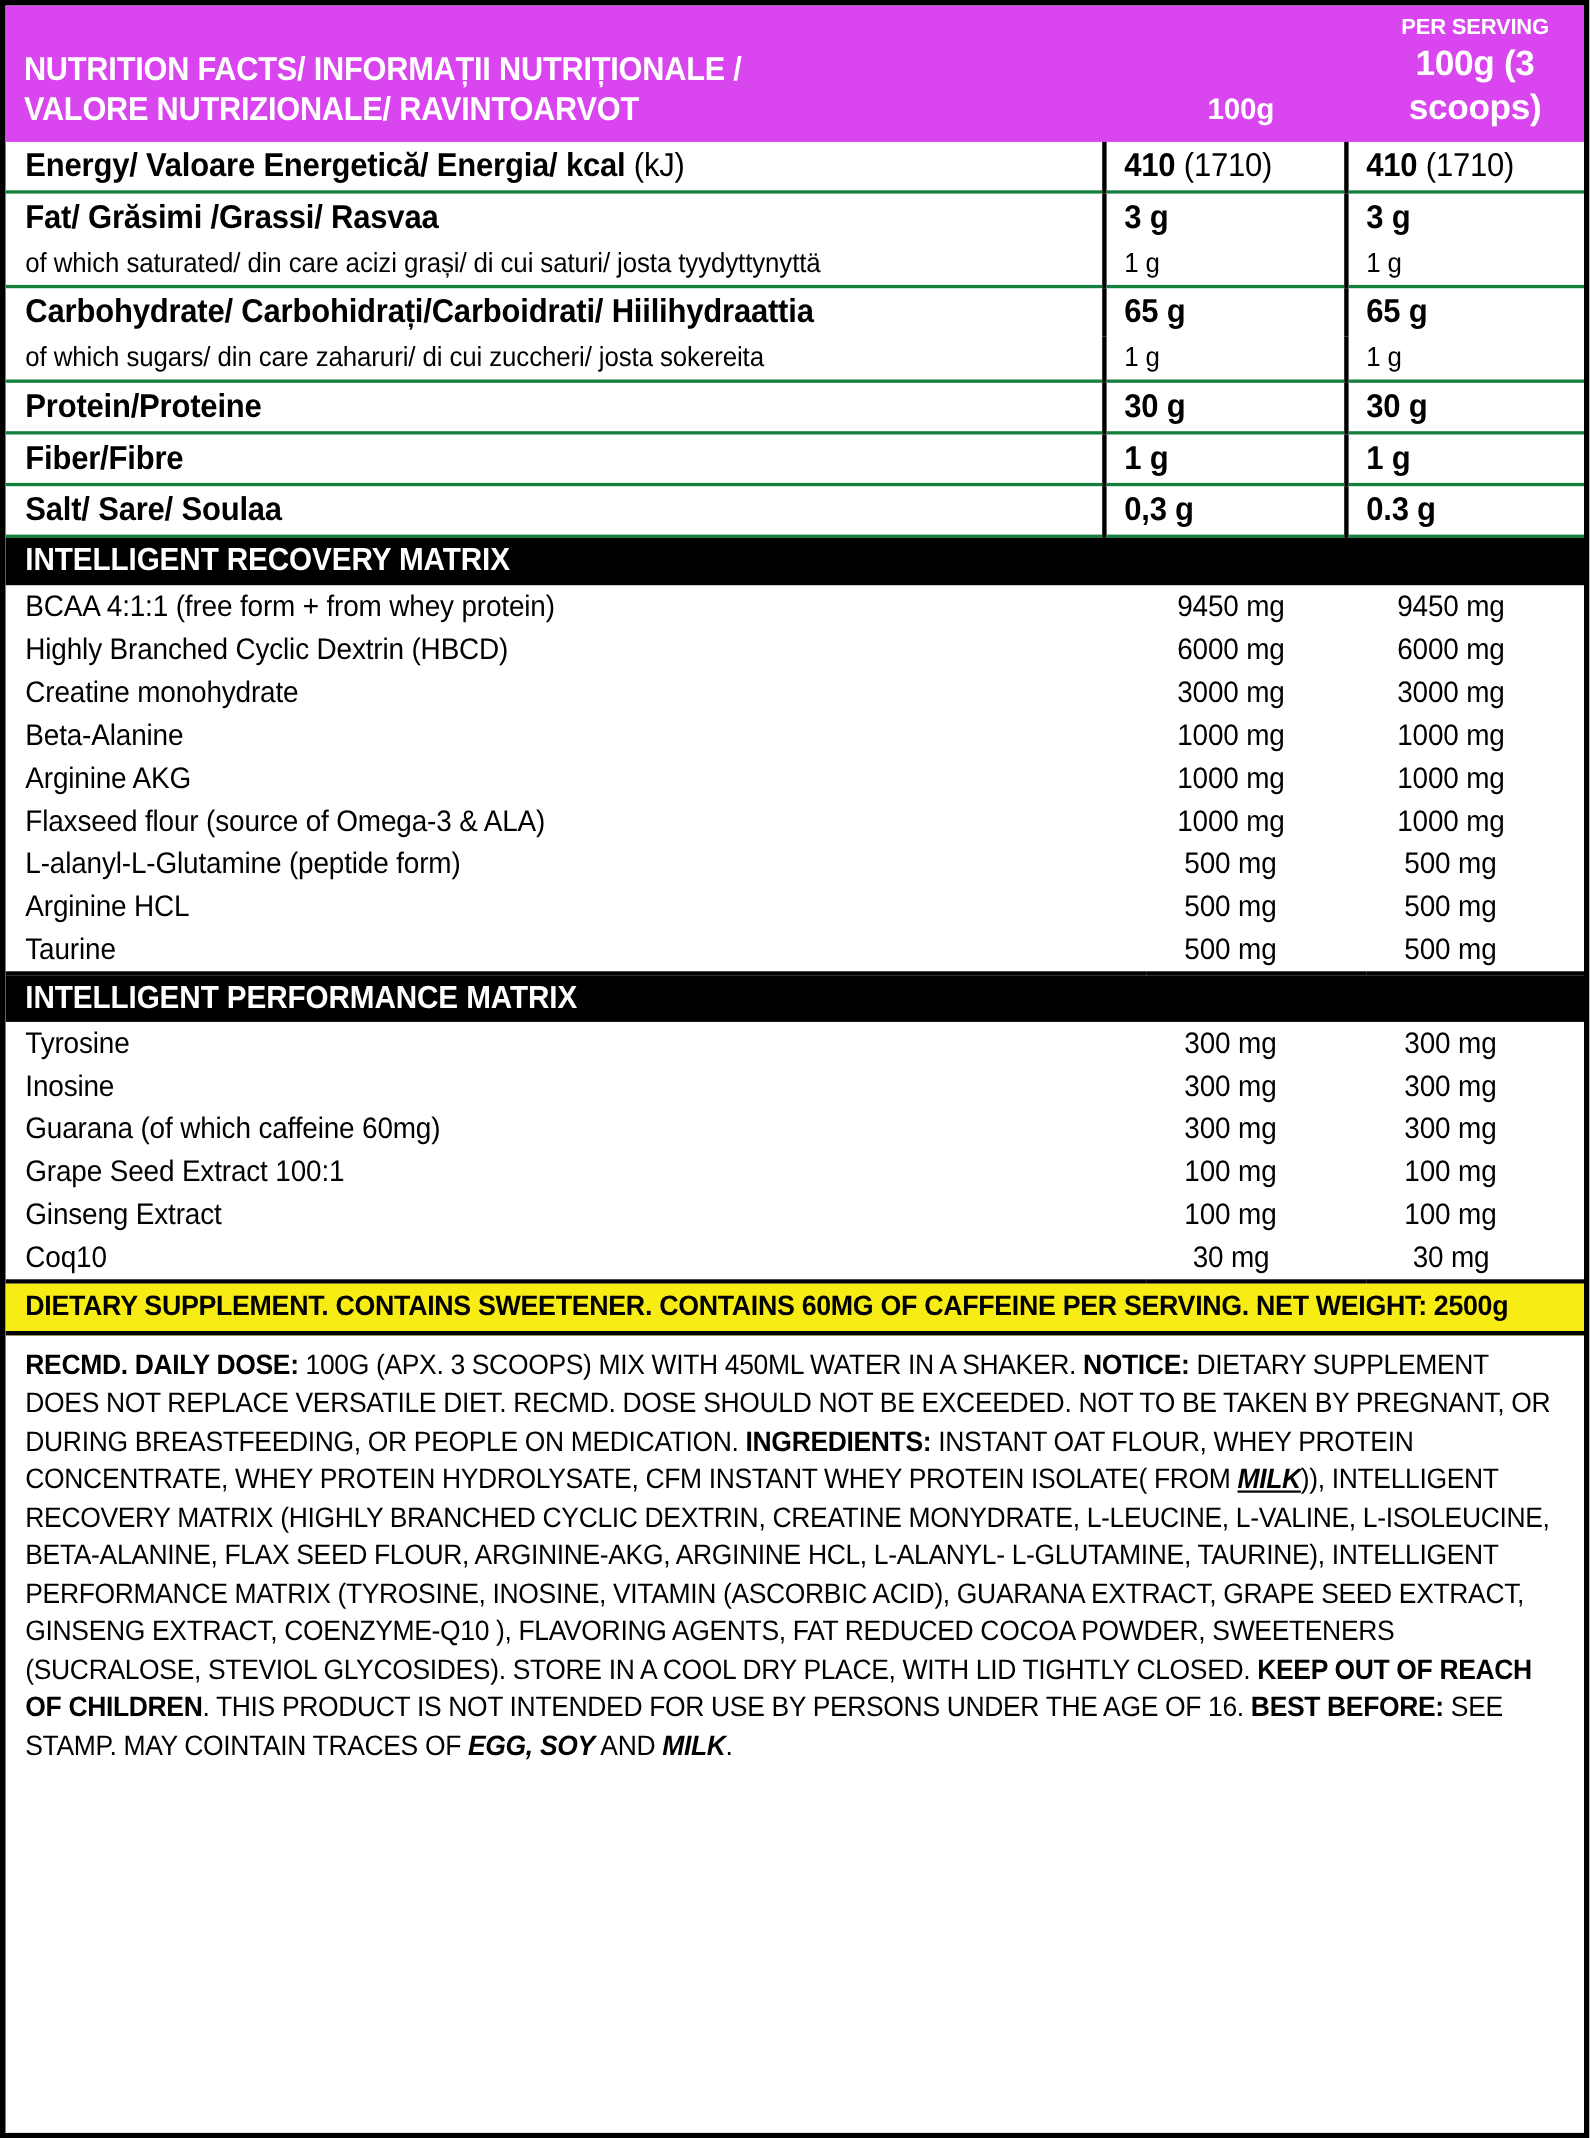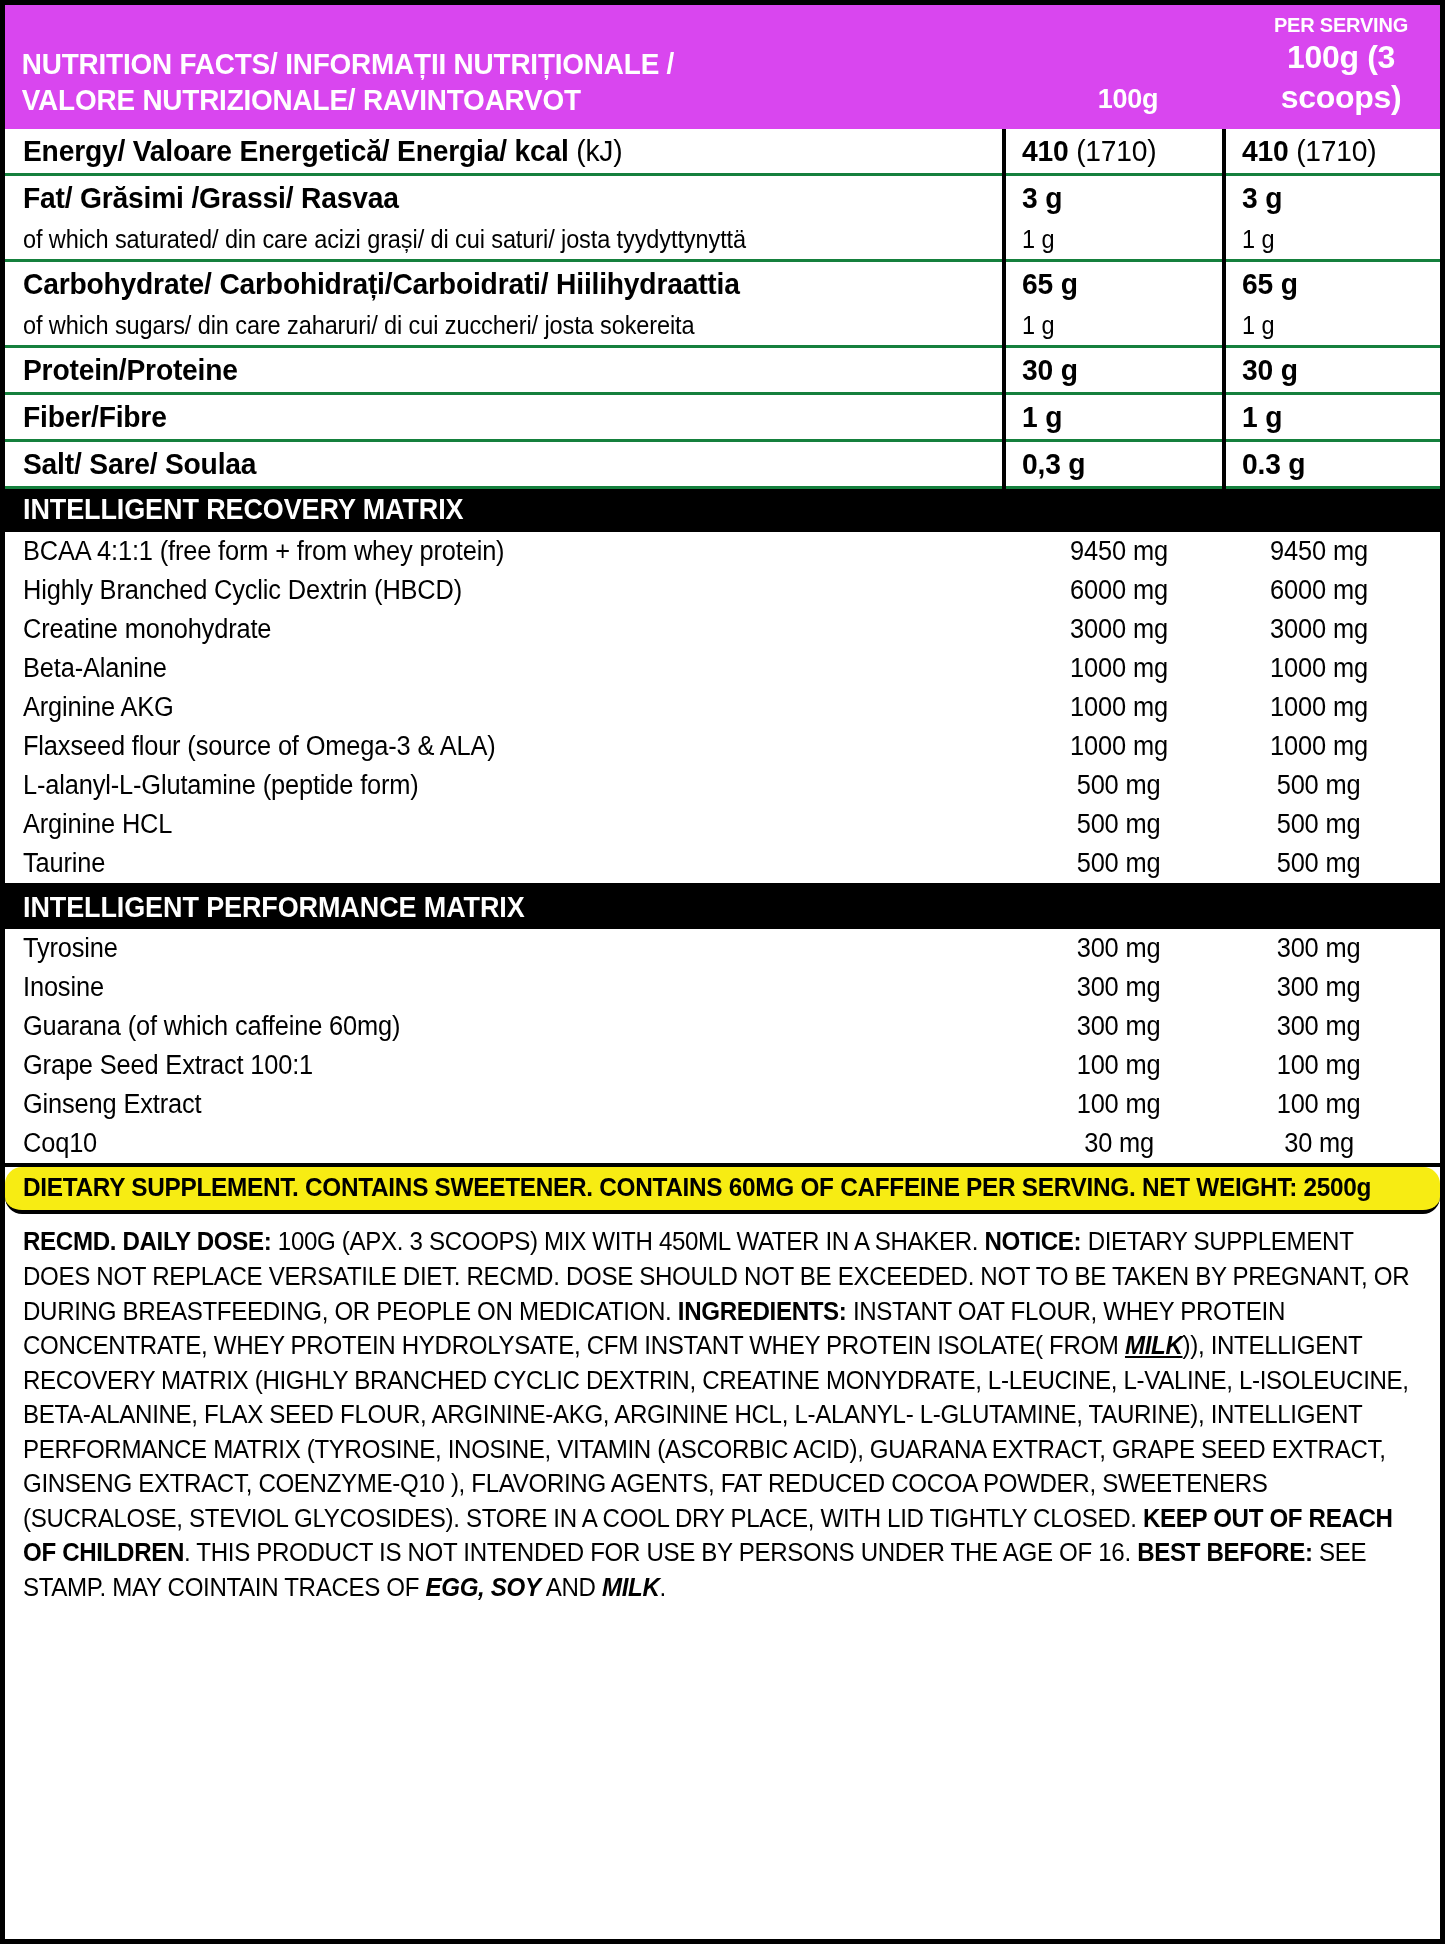--- a/index.html
+++ b/index.html
@@ -423,21 +423,21 @@
           <td class="mx-v2"><span>100 mg</span></td>
         </tr>
         <tr>
           <td class="mx-name"><span>Coq10</span></td>
           <td class="mx-v1"><span>30 mg</span></td>
           <td class="mx-v2"><span>30 mg</span></td>
         </tr>
       </tbody>
   </table>
 
-  <div class="banner" style="background: rgb(247, 236, 19); border-radius: 17px;">
+  <div class="banner" style="background: rgb(247, 236, 19);">
     <span>DIETARY SUPPLEMENT. CONTAINS SWEETENER. CONTAINS 60MG OF CAFFEINE PER SERVING. NET WEIGHT: 2500g</span>
   </div>
 
   <div class="fineprint">
     <span class="inner" id="fineprint-inner"><b>RECMD. DAILY DOSE:</b><span> 100G (APX. 3 SCOOPS) MIX WITH 450ML WATER IN A SHAKER. </span><b>NOTICE:</b><span> DIETARY SUPPLEMENT DOES NOT REPLACE VERSATILE DIET. RECMD. DOSE SHOULD NOT BE EXCEEDED. NOT TO BE TAKEN BY PREGNANT, OR DURING BREASTFEEDING, OR PEOPLE ON MEDICATION. </span><b>INGREDIENTS:</b><span> INSTANT OAT FLOUR,  WHEY PROTEIN CONCENTRATE, WHEY PROTEIN HYDROLYSATE, CFM INSTANT WHEY PROTEIN ISOLATE( FROM </span><b class="allerg">MILK</b><span>)), INTELLIGENT RECOVERY MATRIX (HIGHLY BRANCHED CYCLIC DEXTRIN, CREATINE MONYDRATE, L-LEUCINE, L-VALINE, L-ISOLEUCINE, BETA-ALANINE, FLAX SEED FLOUR, ARGININE-AKG, ARGININE HCL, L-ALANYL- L-GLUTAMINE, TAURINE), INTELLIGENT PERFORMANCE MATRIX (TYROSINE, INOSINE, VITAMIN (ASCORBIC ACID), GUARANA EXTRACT, GRAPE SEED EXTRACT, GINSENG EXTRACT, COENZYME-Q10 ), FLAVORING AGENTS, FAT REDUCED COCOA POWDER,  SWEETENERS (SUCRALOSE, STEVIOL GLYCOSIDES). STORE IN A COOL DRY PLACE, WITH LID TIGHTLY  CLOSED. </span><b>KEEP OUT OF REACH OF CHILDREN</b><span>. THIS PRODUCT IS NOT INTENDED FOR USE BY PERSONS UNDER THE AGE OF 16. </span><b>BEST BEFORE:</b><span> SEE STAMP. MAY COINTAIN TRACES OF </span><b class="allerg-nou">EGG,</b><span> </span><b class="allerg-nou">SOY</b><span> AND </span><b class="allerg-nou">MILK</b><span>.</span></span>
   </div>
 
 </div>
 
 </body></html>

